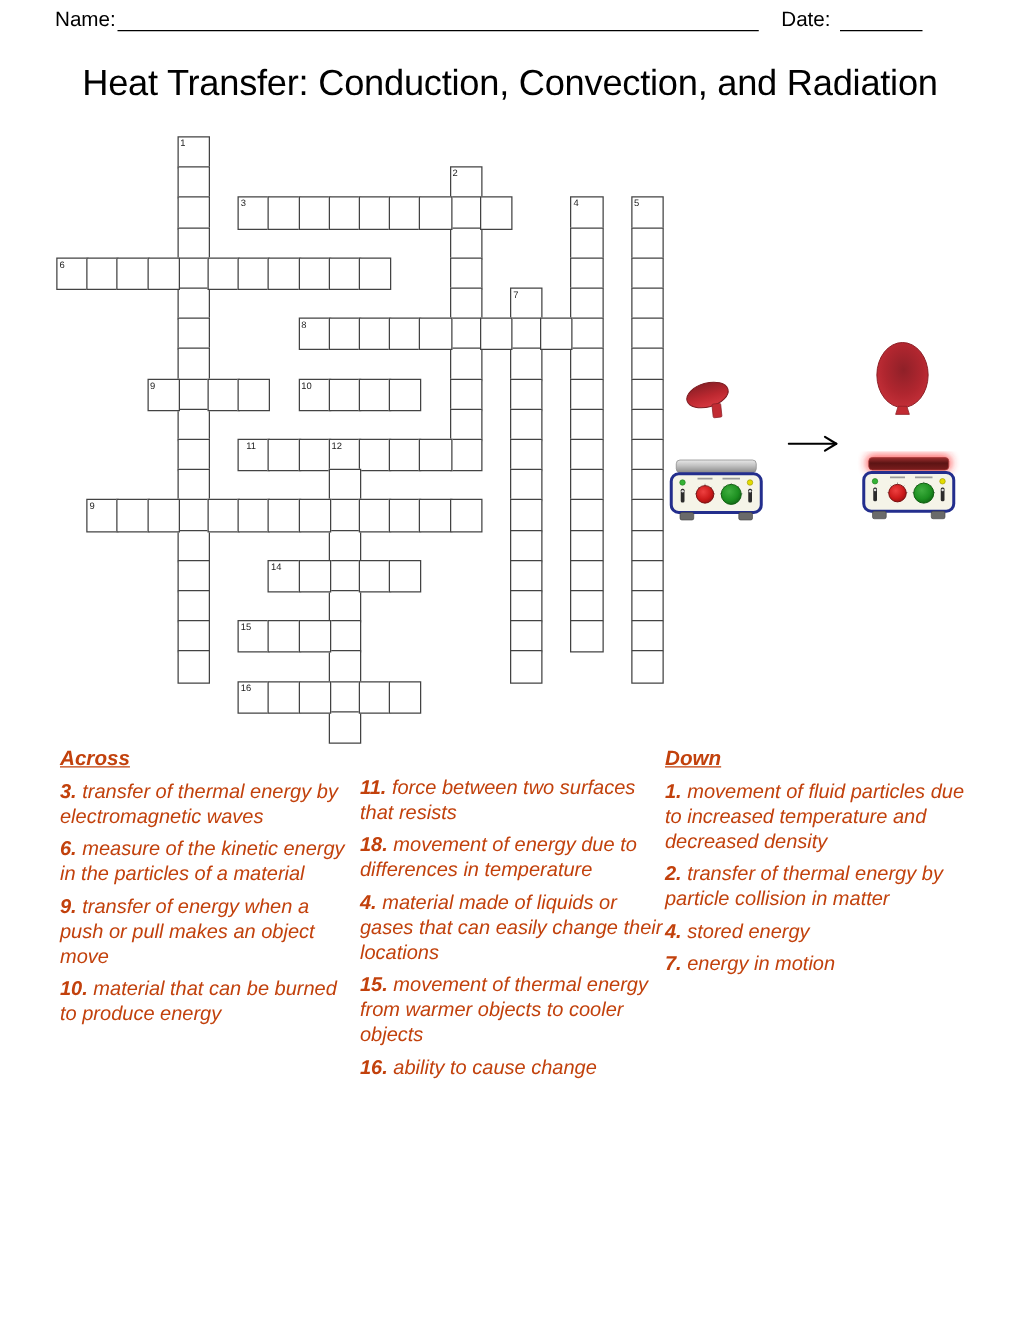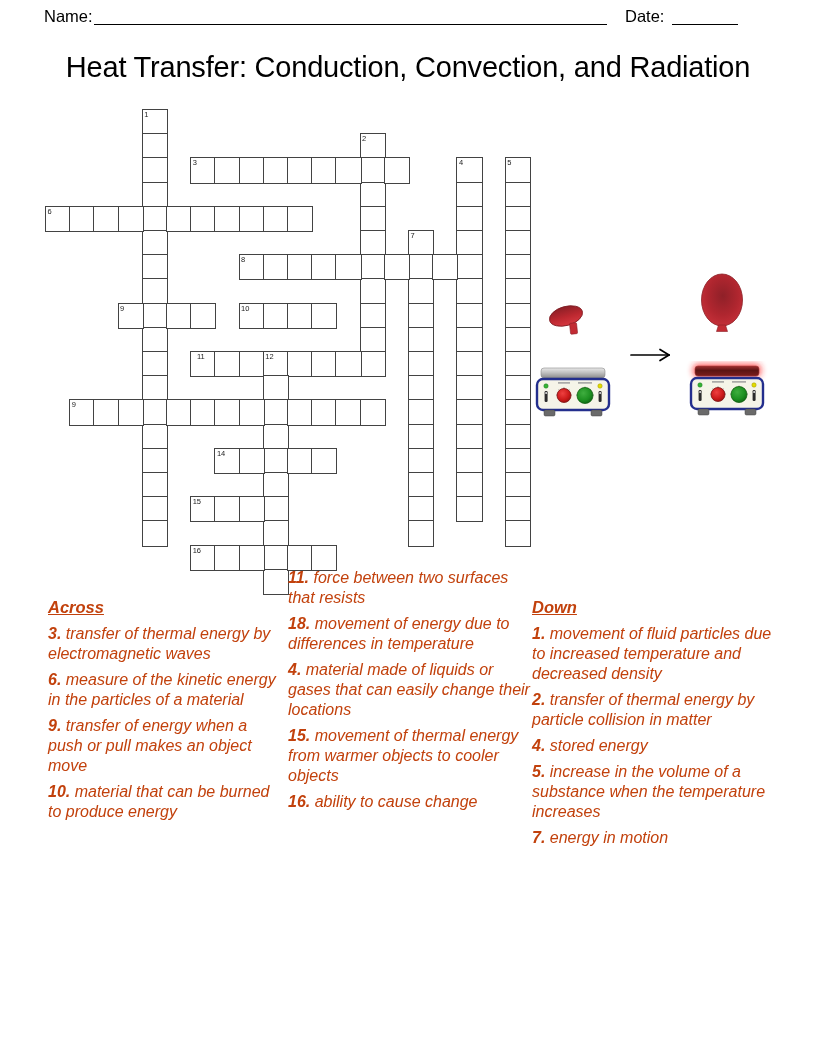--- a/index.html
+++ b/index.html
@@ -323,31 +323,30 @@
 
 <div class="abs clue-col" id="across-col" style="left:48px;top:597px;width:228px;">
   <div class="clue-head">Across</div>
   <div id="across-list-1">
       <p class="clue"><b>3.</b> transfer of thermal energy by electromagnetic waves</p>
       <p class="clue"><b>6.</b> measure of the kinetic energy in the particles of a material</p>
       <p class="clue"><b>9.</b> transfer of energy when a push or pull makes an object move</p>
       <p class="clue"><b>10.</b> material that can be burned to produce energy</p>
     </div>
 </div>
-<div class="abs clue-col" id="mid-col" style="left:288px;top:568px;width:242px;">
+<div class="abs clue-col" id="mid-col" style="left:288px;top:621px;width:242px;">
   <div id="across-list-2">
       <p class="clue"><b>11.</b> force between two surfaces that resists</p>
       <p class="clue"><b>18.</b> movement of energy due to differences in temperature</p>
       <p class="clue"><b>4.</b> material made of liquids or gases that can easily change their locations</p>
       <p class="clue"><b>15.</b> movement of thermal energy from warmer objects to cooler objects</p>
       <p class="clue"><b>16.</b> ability to cause change</p>
     </div>
 </div>
 <div class="abs clue-col" id="down-col" style="left:532px;top:597px;width:250px;">
   <div class="clue-head">Down</div>
   <div id="down-list">
       <p class="clue"><b>1.</b> movement of fluid particles due to increased temperature and decreased density</p>
       <p class="clue"><b>2.</b> transfer of thermal energy by particle collision in matter</p>
       <p class="clue"><b>4.</b> stored energy</p>
-      <p class="clue"><b>5.</b> increase in the volume of a substance when the temperature increases</p>
       <p class="clue"><b>7.</b> energy in motion</p>
     </div>
 </div>
 
 </body></html>

